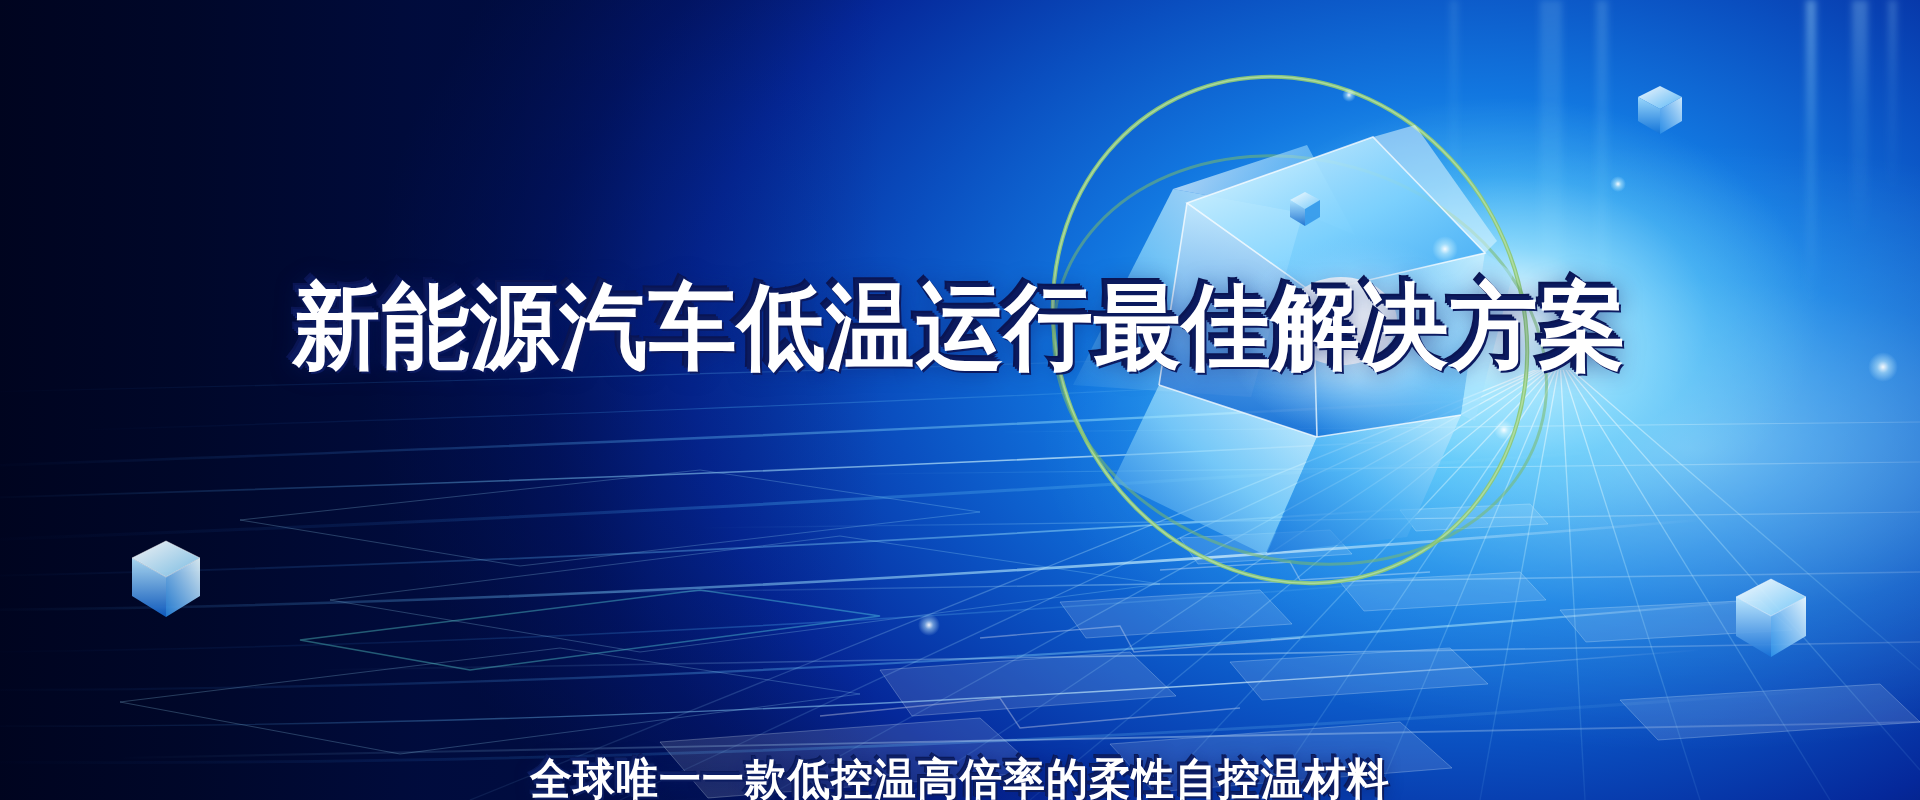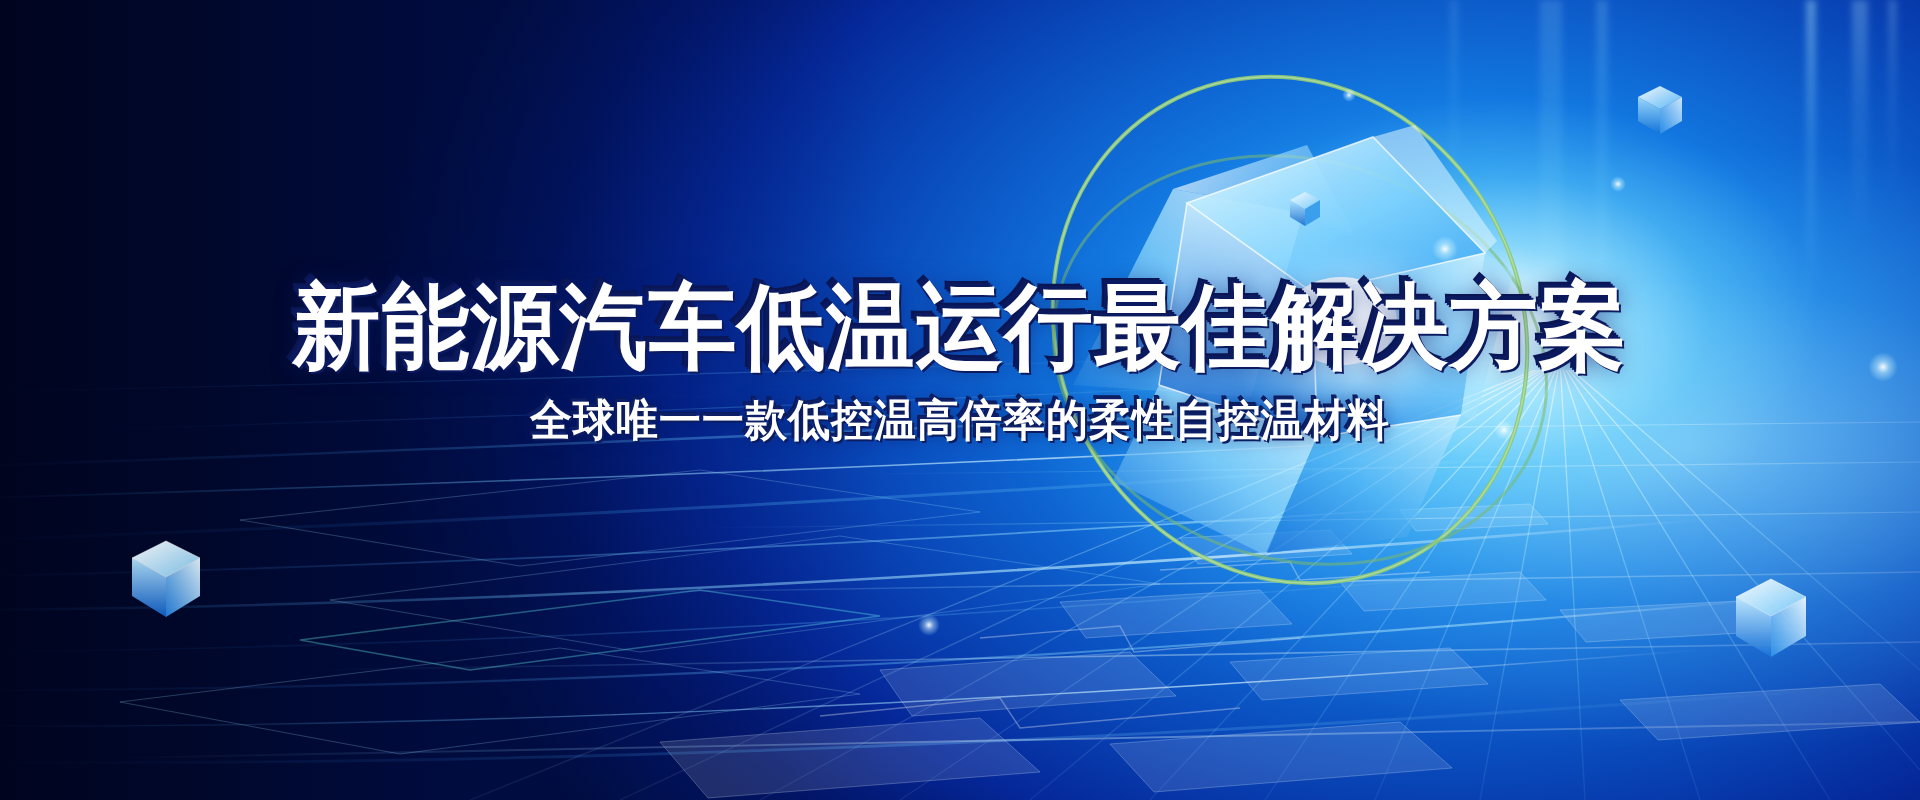--- a/index.html
+++ b/index.html
@@ -62,21 +62,21 @@
   .cube svg{width:100%;height:100%;overflow:visible;}
 
   
   .spark{position:absolute;background:
       radial-gradient(circle,rgba(255,255,255,.95) 0%,rgba(200,235,255,.5) 28%,rgba(140,200,255,0) 70%);
       border-radius:50%;mix-blend-mode:screen;}
 
   
   .text-wrap{
     position:absolute;left:0;top:0;width:1920px;height:800px;
-    display:flex;flex-direction:column;align-items:center;justify-content:flex-start;
+    display:flex;flex-direction:column;align-items:center;justify-content:space-between;
     pointer-events:none;
   }
   .title{
     margin-top:283px;
     font-size:88px;line-height:1.0;
     font-weight:bold;
     color:#ffffff;
     letter-spacing:1px;
     white-space:nowrap;
     text-shadow:

